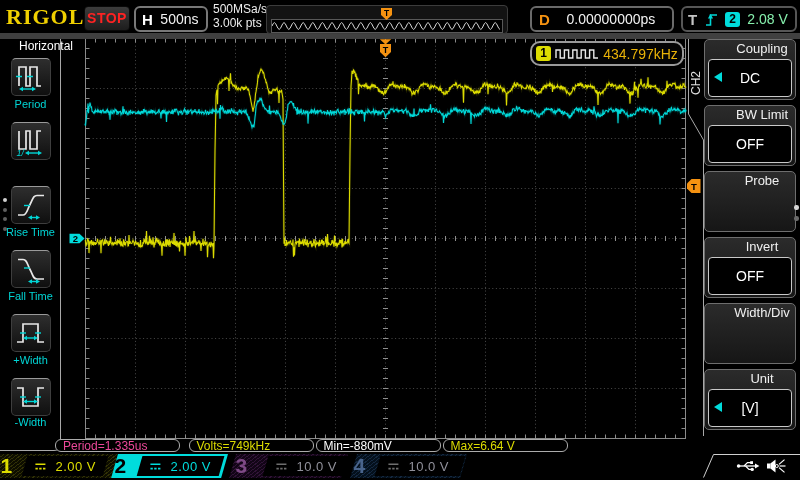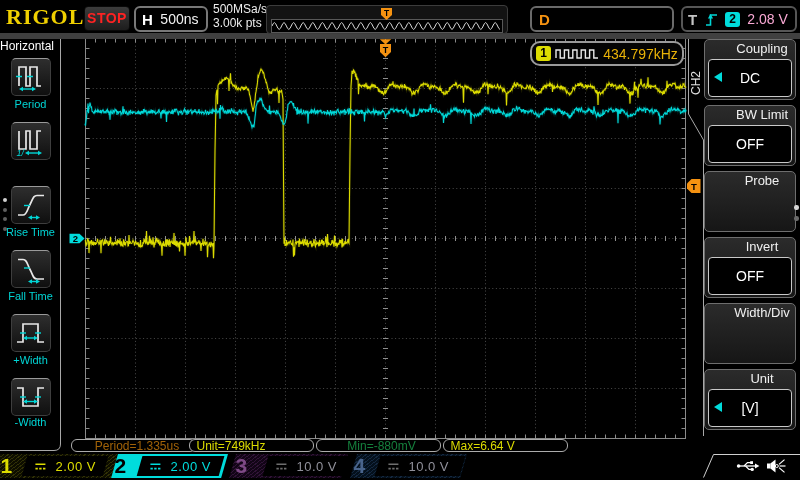--- a/index.html
+++ b/index.html
@@ -30,21 +30,21 @@
   #tbox{position:absolute;left:681px;top:6px;width:112px;height:22px;border:2px solid #565656;border-radius:6px;
         background:#000;display:flex;align-items:center;}
   #tbox .t{font-weight:bold;font-size:15px;color:#c4c4c4;padding-left:5px;}
   #tbox .sq{width:15px;height:15px;border-radius:3px;margin-left:7px;
         font-weight:bold;font-size:12px;color:#000;text-align:center;line-height:15px;}
   #tbox .lv{flex:1;text-align:center;font-size:14px;}
   #tbox .edge{margin-left:8px;display:flex;}
 
   
   #left-menu{position:absolute;left:0;top:36px;width:61px;height:415px;}
-  #left-title{position:absolute;left:0;top:3px;width:61px;text-align:left;font-size:12px;color:#fff;}
+  #left-title{position:absolute;left:0;top:3px;width:73px;text-align:right;font-size:12px;color:#fff;}
   .ltile{position:absolute;left:11px;width:40px;height:38px;border-radius:5px;
         background:linear-gradient(180deg,#2e2e2e,#0f0f0f);
         border:1px solid #3e3e3e;border-top-color:#9a9a9a;box-sizing:border-box;}
   .ltile svg{position:absolute;left:4px;top:3px;}
   .llabel{position:absolute;left:0;width:61px;text-align:center;font-size:11px;color:#00d5d5;}
   .pagedot{position:absolute;border-radius:50%;}
 
   
   #right-menu{position:absolute;left:688px;top:36px;width:112px;height:415px;}
   #ch-tab{position:absolute;left:-3px;top:17px;width:22px;height:60px;color:#e0e0e0;font-size:12px;
@@ -144,31 +144,32 @@
             <path d="M0 6 L0.0 6.00 L1.2 3.60 L2.4 2.60 L3.6 3.60 L4.8 6.00 L6.0 8.40 L7.2 9.40 L8.4 8.40 L9.6 6.00 L10.8 3.60 L12.0 2.60 L13.2 3.60 L14.4 6.00 L15.6 8.40 L16.8 9.40 L18.0 8.40 L19.2 6.00 L20.4 3.60 L21.6 2.60 L22.8 3.60 L24.0 6.00 L25.2 8.40 L26.4 9.40 L27.6 8.40 L28.8 6.00 L30.0 3.60 L31.2 2.60 L32.4 3.60 L33.6 6.00 L34.8 8.40 L36.0 9.40 L37.2 8.40 L38.4 6.00 L39.6 3.60 L40.8 2.60 L42.0 3.60 L43.2 6.00 L44.4 8.40 L45.6 9.40 L46.8 8.40 L48.0 6.00 L49.2 3.60 L50.4 2.60 L51.6 3.60 L52.8 6.00 L54.0 8.40 L55.2 9.40 L56.4 8.40 L57.6 6.00 L58.8 3.60 L60.0 2.60 L61.2 3.60 L62.4 6.00 L63.6 8.40 L64.8 9.40 L66.0 8.40 L67.2 6.00 L68.4 3.60 L69.6 2.60 L70.8 3.60 L72.0 6.00 L73.2 8.40 L74.4 9.40 L75.6 8.40 L76.8 6.00 L78.0 3.60 L79.2 2.60 L80.4 3.60 L81.6 6.00 L82.8 8.40 L84.0 9.40 L85.2 8.40 L86.4 6.00 L87.6 3.60 L88.8 2.60 L90.0 3.60 L91.2 6.00 L92.4 8.40 L93.6 9.40 L94.8 8.40 L96.0 6.00 L97.2 3.60 L98.4 2.60 L99.6 3.60 L100.8 6.00 L102.0 8.40 L103.2 9.40 L104.4 8.40 L105.6 6.00 L106.8 3.60 L108.0 2.60 L109.2 3.60 L110.4 6.00 L111.6 8.40 L112.8 9.40 L114.0 8.40 L115.2 6.00 L116.4 3.60 L117.6 2.60 L118.8 3.60 L120.0 6.00 L121.2 8.40 L122.4 9.40 L123.6 8.40 L124.8 6.00 L126.0 3.60 L127.2 2.60 L128.4 3.60 L129.6 6.00 L130.8 8.40 L132.0 9.40 L133.2 8.40 L134.4 6.00 L135.6 3.60 L136.8 2.60 L138.0 3.60 L139.2 6.00 L140.4 8.40 L141.6 9.40 L142.8 8.40 L144.0 6.00 L145.2 3.60 L146.4 2.60 L147.6 3.60 L148.8 6.00 L150.0 8.40 L151.2 9.40 L152.4 8.40 L153.6 6.00 L154.8 3.60 L156.0 2.60 L157.2 3.60 L158.4 6.00 L159.6 8.40 L160.8 9.40 L162.0 8.40 L163.2 6.00 L164.4 3.60 L165.6 2.60 L166.8 3.60 L168.0 6.00 L169.2 8.40 L170.4 9.40 L171.6 8.40 L172.8 6.00 L174.0 3.60 L175.2 2.60 L176.4 3.60 L177.6 6.00 L178.8 8.40 L180.0 9.40 L181.2 8.40 L182.4 6.00 L183.6 3.60 L184.8 2.60 L186.0 3.60 L187.2 6.00 L188.4 8.40 L189.6 9.40 L190.8 8.40 L192.0 6.00 L193.2 3.60 L194.4 2.60 L195.6 3.60 L196.8 6.00 L198.0 8.40 L199.2 9.40 L200.4 8.40 L201.6 6.00 L202.8 3.60 L204.0 2.60 L205.2 3.60 L206.4 6.00 L207.6 8.40 L208.8 9.40 L210.0 8.40 L211.2 6.00 L212.4 3.60 L213.6 2.60 L214.8 3.60 L216.0 6.00 L217.2 8.40 L218.4 9.40 L219.6 8.40 L220.8 6.00 L222.0 3.60 L223.2 2.60 L224.4 3.60 L225.6 6.00 L226.8 8.40 L228.0 9.40" fill="none" stroke="#d8d8d8" stroke-width="1"></path>
           </svg>
         </div>
     <svg width="240" height="27" style="position: absolute; left: 0px; top: 0px;">
           <path d="M114 2 h11 v7 l-5.5 5 l-5.5 -5 z" fill="#f59211"></path>
           <text x="119.5" y="10" fill="#000" font-size="8.5" font-weight="bold" text-anchor="middle" font-family="Liberation Sans,sans-serif">T</text>
         </svg>
       </div>
     <div id="dbox">
       <span class="d">D</span>
+      <span class="v">0.00000000ps</span>
     </div>
     <div id="tbox">
       <span class="t">T</span>
       <span class="edge">
           <svg width="13" height="17" viewBox="0 0 13 17" xmlns="http://www.w3.org/2000/svg">
             <path d="M1 14 H5.5 V4 H12" fill="none" stroke="#00d5d5" stroke-width="1.6"></path>
             <path d="M5.5 3 l-2.6 4.5 h5.2 z" fill="#00d5d5"></path>
           </svg>
         </span>
       <span class="sq" style="background: rgb(0, 220, 220);">2</span>
-      <span class="lv" style="color: #f9a8d4;">2.08 V</span>
+      <span class="lv" style="color: #86efac;">2.08 V</span>
     </div>
   </div>
 
   <div id="left-menu">
     <div id="left-title">Horizontal</div>
     <div id="left-items">
         <div class="ltile" style="top: 22px;"><span><svg width="30" height="30" viewBox="0 0 30 30" xmlns="http://www.w3.org/2000/svg" style="position: absolute; left: 4px; top: 3px;">
               <path d="M3 24 V5 H10 V24 H14 V5 H21 V24 H25" fill="none" stroke="#e8e8e8" stroke-width="1.7"></path>
               <line x1="0" y1="14.5" x2="6" y2="14.5" stroke="#00d5d5" stroke-width="1.5"></line>
               <line x1="11" y1="14.5" x2="17" y2="14.5" stroke="#00d5d5" stroke-width="1.5"></line>
@@ -274,23 +275,23 @@
     <span class="sq" style="background: rgb(220, 220, 0);">1</span>
     <span class="pulse">
         <svg width="44" height="13" viewBox="0 0 44 13" xmlns="http://www.w3.org/2000/svg">
           <path d="M1 11 V3 H5.2 V11 H9.4 V3 H13.6 V11 H17.8 V3 H22 V11 H26.2 V3 H30.4 V11 H34.6 V3 H38.8 V11 H43" fill="none" stroke="#e8e8e8" stroke-width="1.4"></path>
         </svg>
       </span>
     <span class="val">434.797kHz</span>
   </div>
 
   <div id="meas-row">
-      <div class="meas" style="left: 71px; color: #a16207; text-align: center;">Period=1.335us</div>
-      <div class="meas" style="left: 188.5px; color: rgb(220, 220, 0);">Unit=749kHz</div>
-      <div class="meas" style="left: 315.5px; color: #15803d; text-align: center;">Min=-880mV</div>
+      <div class="meas" style="left: 55px; color: #ec4899;">Period=1.335us</div>
+      <div class="meas" style="left: 188.5px; color: rgb(220, 220, 0);">Volts=749kHz</div>
+      <div class="meas" style="left: 315.5px; color: #ffffff;">Min=-880mV</div>
       <div class="meas" style="left: 442.5px; color: rgb(220, 220, 0);">Max=6.64 V</div>
     </div>
 
   <div id="chanbar">
     <div id="zones">
         <div class="zone" style="left: -10px; width: 130px; background: repeating-linear-gradient(135deg, rgba(195, 195, 30, 0.2) 0px, rgba(195, 195, 30, 0.2) 1px, transparent 1px, transparent 3.2px) rgb(13, 13, 0);">
           <div class="digit" style="left: 14px; color: rgb(220, 220, 0);">1</div>
           <div class="vbox" style="left: 38px; width: 81px;">
             <div class="inner">
               <span style="display: flex; margin-left: 10px;">

